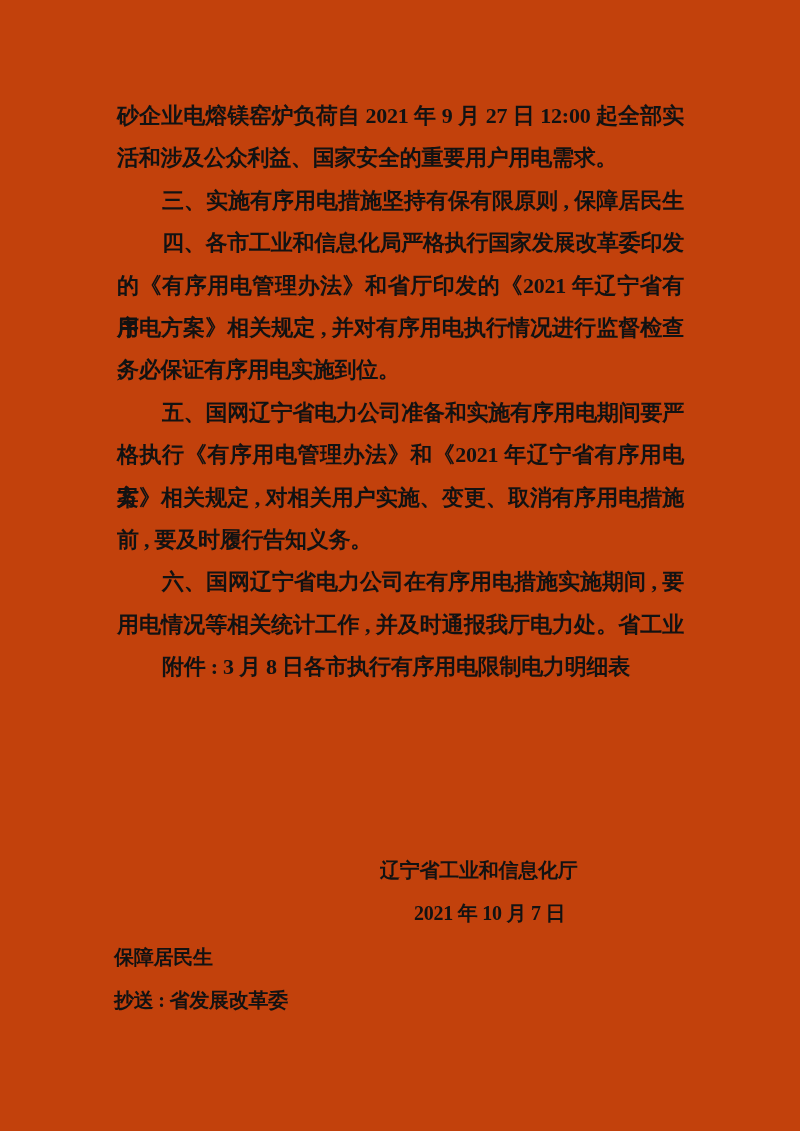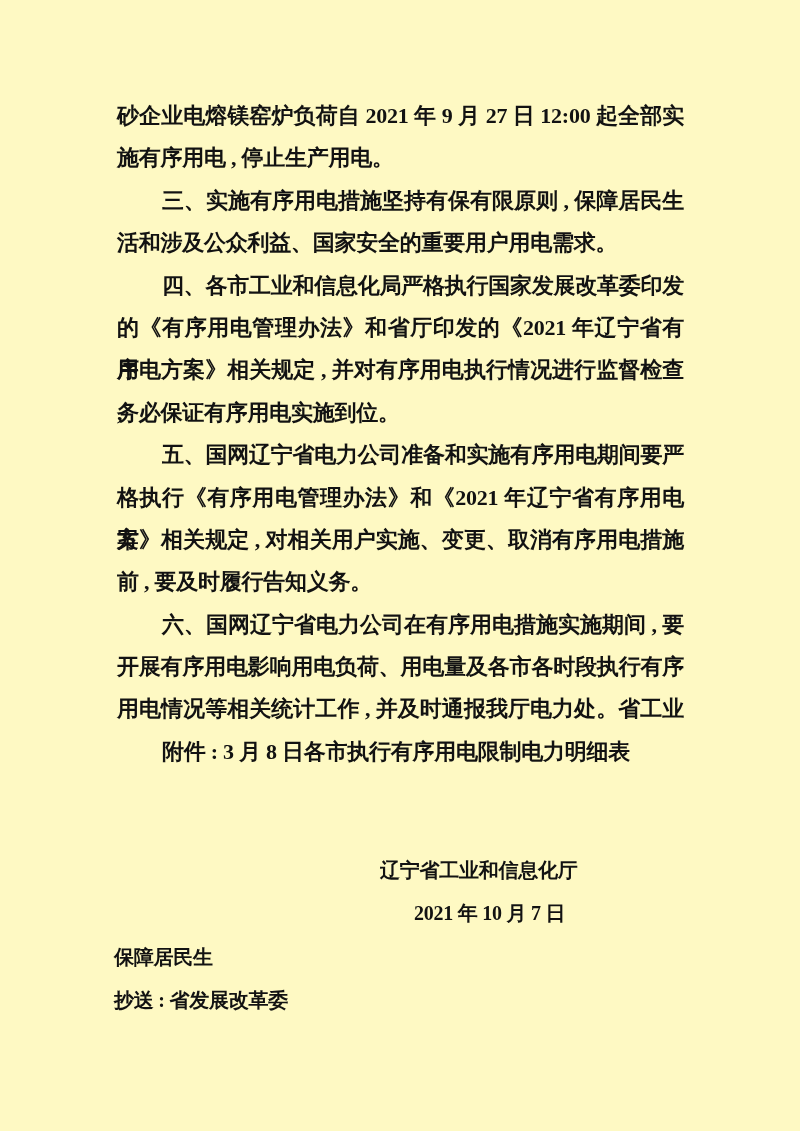--- a/index.html
+++ b/index.html
@@ -6,21 +6,21 @@
   html, body { background: #ffffff; }
   body {
     width: 800px;
     height: 1131px;
     font-family: "Liberation Serif", "DejaVu Serif", serif;
   }
   .page {
     position: relative;
     width: 800px;
     height: 1131px;
-    background: #fef9c3;
+    background: #c2410c;
     overflow: hidden;
     color: #121212;
     font-weight: 600;
   }
   .body-lines {
     position: absolute;
     left: 117px;
     top: 95px;
     width: 567px;
   }
@@ -52,33 +52,31 @@
   .publish   { left: 114px; top: 936px; }
   .cc        { left: 114px; top: 979px; }
 </style>
 </head>
 <body>
 
 <div class="page">
 
   <div class="body-lines" id="body-lines">
       <div class="line justify">砂企业电熔镁窑炉负荷自 2021 年 9 月 27 日 12:00 起全部实</div>
-      <div class="line">施有序用电 , 停止生产用电。</div>
+      <div class="line">活和涉及公众利益、国家安全的重要用户用电需求。</div>
       <div class="line indent justify">三、实施有序用电措施坚持有保有限原则 , 保障居民生</div>
-      <div class="line">活和涉及公众利益、国家安全的重要用户用电需求。</div>
       <div class="line indent justify">四、各市工业和信息化局严格执行国家发展改革委印发</div>
       <div class="line justify">的《有序用电管理办法》和省厅印发的《2021 年辽宁省有序</div>
       <div class="line justify">用电方案》相关规定 , 并对有序用电执行情况进行监督检查 ,</div>
       <div class="line">务必保证有序用电实施到位。</div>
       <div class="line indent justify">五、国网辽宁省电力公司准备和实施有序用电期间要严</div>
       <div class="line justify">格执行《有序用电管理办法》和《2021 年辽宁省有序用电方</div>
       <div class="line justify">案》相关规定 , 对相关用户实施、变更、取消有序用电措施</div>
       <div class="line">前 , 要及时履行告知义务。</div>
       <div class="line indent justify">六、国网辽宁省电力公司在有序用电措施实施期间 , 要</div>
-      <div class="line justify">开展有序用电影响用电负荷、用电量及各市各时段执行有序</div>
       <div class="line justify">用电情况等相关统计工作 , 并及时通报我厅电力处。省工业</div>
       <div class="line indent">附件 : 3 月 8 日各市执行有序用电限制电力明细表</div>
     </div>
 
   <div class="abs-line issuer">辽宁省工业和信息化厅</div>
 
   <div class="abs-line issuedate">2021 年 10 月 7 日</div>
 
   <div class="abs-line publish">保障居民生</div>
 

